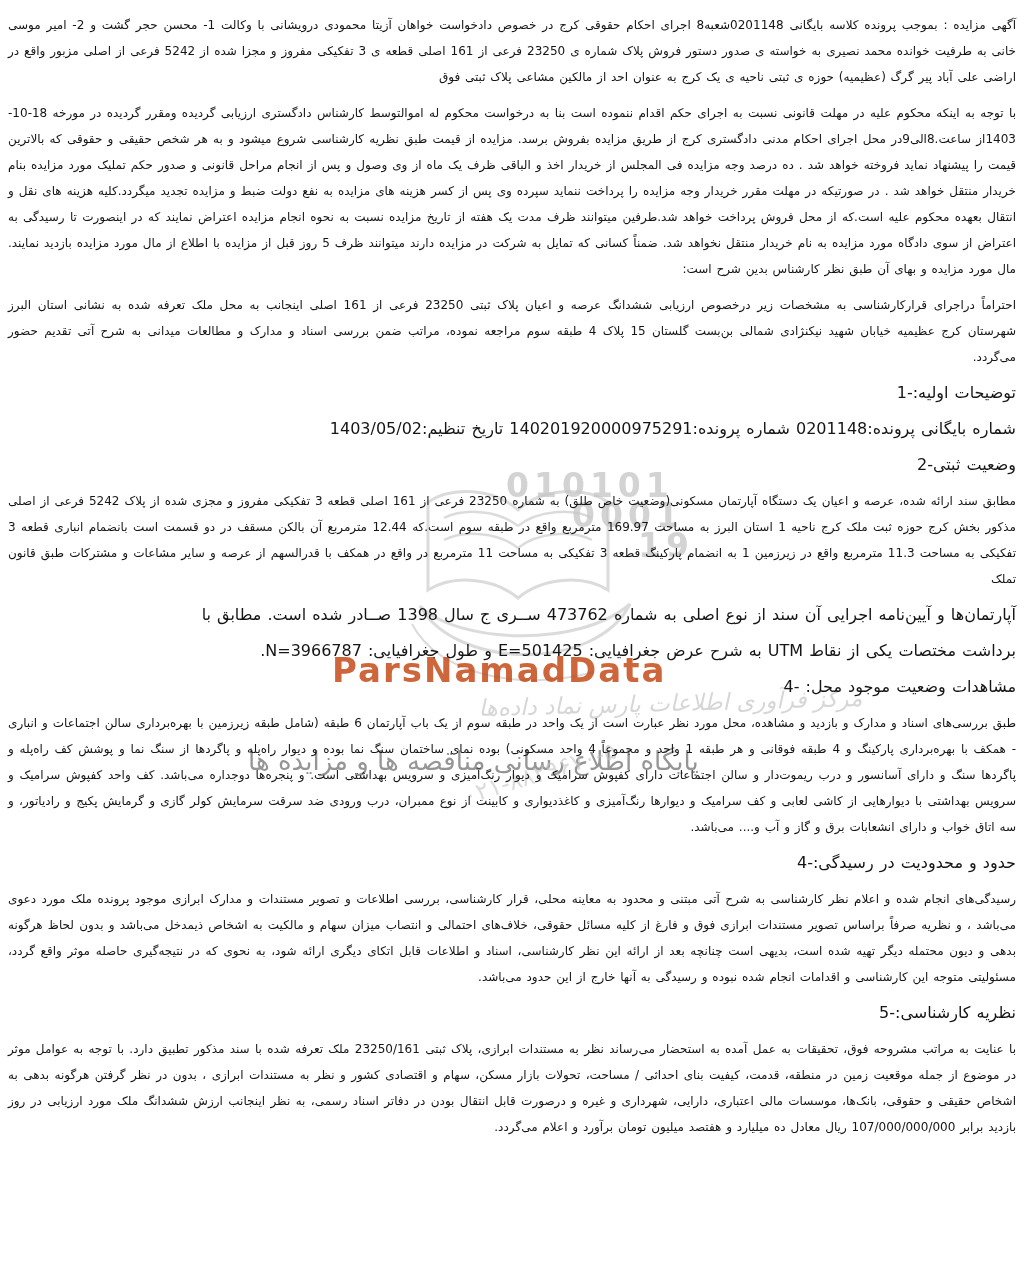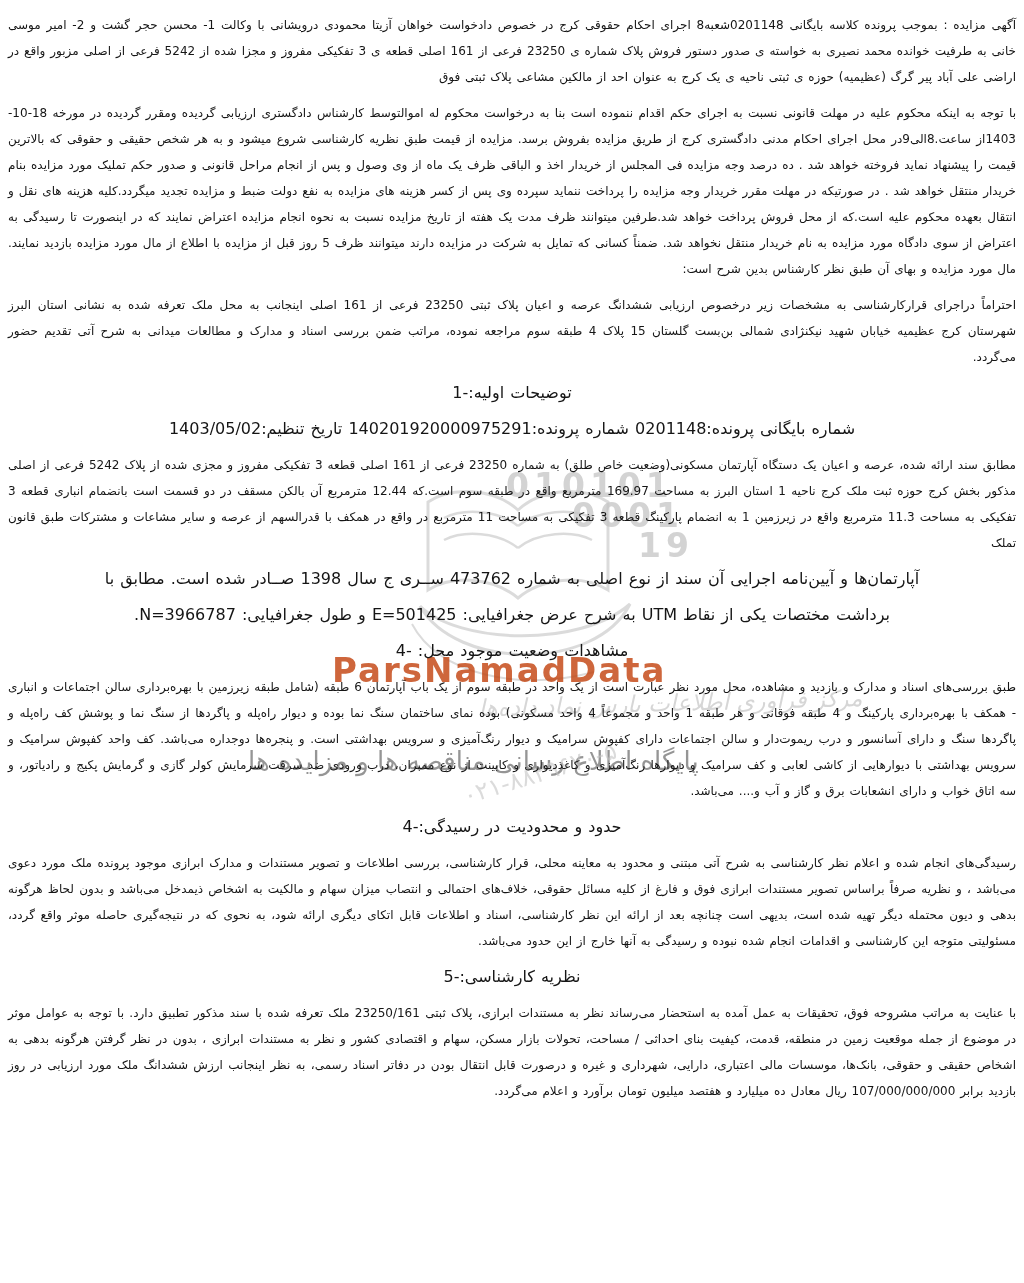--- a/index.html
+++ b/index.html
@@ -23,21 +23,21 @@
       font-size: 12px;
       line-height: 26px;
       text-align: justify;
       text-align-last: right;
       margin-bottom: 10px;
       word-spacing: 1px;
     }
     .line {
       font-size: 16px;
       line-height: 26px;
-      text-align: center;
+      text-align: right;
       margin-bottom: 10px;
       word-spacing: 1px;
     }
     
     .watermark {
       position: absolute;
       inset: 0;
       z-index: 0;
       pointer-events: none;
       border-radius: 10px;
@@ -119,20 +119,21 @@
   <div class="wm wm-tagline">پایگاه اطلاع رسانی مناقصه ها و مزایده ها</div>
   <div class="wm wm-phone">۰۲۱-۸۸۲۹۶۷۰-۵</div>
 </div>
 
 <div class="page">
   <div class="para">آگهی مزایده : بموجب پرونده کلاسه بایگانی 0201148شعبه8 اجرای احکام حقوقی کرج در خصوص دادخواست خواهان آزیتا محمودی درویشانی با وکالت 1- محسن حجر گشت و 2- امیر موسی خانی به طرفیت خوانده محمد نصیری به خواسته ی صدور دستور فروش پلاک شماره ی 23250 فرعی از 161 اصلی قطعه ی 3 تفکیکی مفروز و مجزا شده از 5242 فرعی از اصلی مزبور واقع در اراضی علی آباد پیر گرگ (عظیمیه) حوزه ی ثبتی ناحیه ی یک کرج به عنوان احد از مالکین مشاعی پلاک ثبتی فوق</div>
   <div class="para">با توجه به اینکه محکوم علیه در مهلت قانونی نسبت به اجرای حکم اقدام ننموده است بنا به درخواست محکوم له اموالتوسط کارشناس دادگستری ارزیابی گردیده ومقرر گردیده در مورخه 18-10-1403از ساعت.8الی9در محل اجرای احکام مدنی دادگستری کرج از طریق مزایده بفروش برسد. مزایده از قیمت طبق نظریه کارشناسی شروع میشود و به هر شخص حقیقی و حقوقی که بالاترین قیمت را پیشنهاد نماید فروخته خواهد شد . ده درصد وجه مزایده فی المجلس از خریدار اخذ و الباقی ظرف یک ماه از وی وصول و پس از انجام مراحل قانونی و صدور حکم تملیک مورد مزایده بنام خریدار منتقل خواهد شد . در صورتیکه در مهلت مقرر خریدار وجه مزایده را پرداخت ننماید سپرده وی پس از کسر هزینه های مزایده به نفع دولت ضبط و مزایده تجدید میگردد.کلیه هزینه های نقل و انتقال بعهده محکوم علیه است.که از محل فروش پرداخت خواهد شد.طرفین میتوانند ظرف مدت یک هفته از تاریخ مزایده نسبت به نحوه انجام مزایده اعتراض نمایند که در اینصورت تا رسیدگی به اعتراض از سوی دادگاه مورد مزایده به نام خریدار منتقل نخواهد شد. ضمناً کسانی که تمایل به شرکت در مزایده دارند میتوانند ظرف 5 روز قبل از مزایده با اطلاع از مال مورد مزایده بازدید نمایند. مال مورد مزایده و بهای آن طبق نظر کارشناس بدین شرح است:</div>
   <div class="para">احتراماً دراجرای قرارکارشناسی به مشخصات زیر درخصوص ارزیابی ششدانگ عرصه و اعیان پلاک ثبتی 23250 فرعی از 161 اصلی اینجانب به محل ملک تعرفه شده به نشانی استان البرز شهرستان کرج عظیمیه خیابان شهید نیکنژادی شمالی بن‌بست گلستان 15 پلاک 4 طبقه سوم مراجعه نموده، مراتب ضمن بررسی اسناد و مدارک و مطالعات میدانی به شرح آتی تقدیم حضور می‌گردد.</div>
   <div class="line">توضیحات اولیه:-1</div>
   <div class="line">شماره بایگانی پرونده:0201148 شماره پرونده:140201920000975291 تاریخ تنظیم:1403/05/02</div>
+  <div class="line">وضعیت ثبتی-2</div>
   <div class="para">مطابق سند ارائه شده، عرصه و اعیان یک دستگاه آپارتمان مسکونی(وضعیت خاص طلق) به شماره 23250 فرعی از 161 اصلی قطعه 3 تفکیکی مفروز و مجزی شده از پلاک 5242 فرعی از اصلی مذکور بخش کرج حوزه ثبت ملک کرج ناحیه 1 استان البرز به مساحت 169.97 مترمربع واقع در طبقه سوم است.که 12.44 مترمربع آن بالکن مسقف در دو قسمت است بانضمام انباری قطعه 3 تفکیکی به مساحت 11.3 مترمربع واقع در زیرزمین 1 به انضمام پارکینگ قطعه 3 تفکیکی به مساحت 11 مترمربع در واقع در همکف با قدرالسهم از عرصه و سایر مشاعات و مشترکات طبق قانون تملک</div>
   <div class="line">آپارتمان‌ها و آیین‌نامه اجرایی آن سند از نوع اصلی به شماره 473762 ســری ج سال 1398 صــادر شده است. مطابق با</div>
   <div class="line">برداشت مختصات یکی از نقاط UTM به شرح عرض جغرافیایی: E=501425 و طول جغرافیایی: N=3966787.</div>
   <div class="line">مشاهدات وضعیت موجود محل: -4</div>
   <div class="para">طبق بررسی‌های اسناد و مدارک و بازدید و مشاهده، محل مورد نظر عبارت است از یک واحد در طبقه سوم از یک باب آپارتمان 6 طبقه (شامل طبقه زیرزمین با بهره‌برداری سالن اجتماعات و انباری - همکف با بهره‌برداری پارکینگ و 4 طبقه فوقانی و هر طبقه 1 واحد و مجموعاً 4 واحد مسکونی) بوده نمای ساختمان سنگ نما بوده و دیوار راه‌پله و پاگردها از سنگ نما و پوشش کف راه‌پله و پاگردها سنگ و دارای آسانسور و درب ریموت‌دار و سالن اجتماعات دارای کفپوش سرامیک و دیوار رنگ‌آمیزی و سرویس بهداشتی است. و پنجره‌ها دوجداره می‌باشد. کف واحد کفپوش سرامیک و سرویس بهداشتی با دیوارهایی از کاشی لعابی و کف سرامیک و دیوارها رنگ‌آمیزی و کاغذدیواری و کابینت از نوع ممبران، درب ورودی ضد سرقت سرمایش کولر گازی و گرمایش پکیج و رادیاتور، و سه اتاق خواب و دارای انشعابات برق و گاز و آب و.... می‌باشد.</div>
   <div class="line">حدود و محدودیت در رسیدگی:-4</div>
   <div class="para">رسیدگی‌های انجام شده و اعلام نظر کارشناسی به شرح آتی مبتنی و محدود به معاینه محلی، قرار کارشناسی، بررسی اطلاعات و تصویر مستندات و مدارک ابرازی موجود پرونده ملک مورد دعوی می‌باشد ، و نظریه صرفاً براساس تصویر مستندات ابرازی فوق و فارغ از کلیه مسائل حقوقی، خلاف‌های احتمالی و انتصاب میزان سهام و مالکیت به اشخاص ذیمدخل می‌باشد و بدون لحاظ هرگونه بدهی و دیون محتمله دیگر تهیه شده است، بدیهی است چنانچه بعد از ارائه این نظر کارشناسی، اسناد و اطلاعات قابل اتکای دیگری ارائه شود، به نحوی که در نتیجه‌گیری حاصله موثر واقع گردد، مسئولیتی متوجه این کارشناسی و اقدامات انجام شده نبوده و رسیدگی به آنها خارج از این حدود می‌باشد.</div>
   <div class="line">نظریه کارشناسی:-5</div>
   <div class="para">با عنایت به مراتب مشروحه فوق، تحقیقات به عمل آمده به استحضار می‌رساند نظر به مستندات ابرازی، پلاک ثبتی 23250/161 ملک تعرفه شده با سند مذکور تطبیق دارد. با توجه به عوامل موثر در موضوع از جمله موقعیت زمین در منطقه، قدمت، کیفیت بنای احداثی / مساحت، تحولات بازار مسکن، سهام و اقتصادی کشور و نظر به مستندات ابرازی ، بدون در نظر گرفتن هرگونه بدهی به اشخاص حقیقی و حقوقی، بانک‌ها، موسسات مالی اعتباری، دارایی، شهرداری و غیره و درصورت قابل انتقال بودن در دفاتر اسناد رسمی، به نظر اینجانب ارزش ششدانگ ملک مورد ارزیابی در روز بازدید برابر 107/000/000/000 ریال معادل ده میلیارد و هفتصد میلیون تومان برآورد و اعلام می‌گردد.</div>
 

